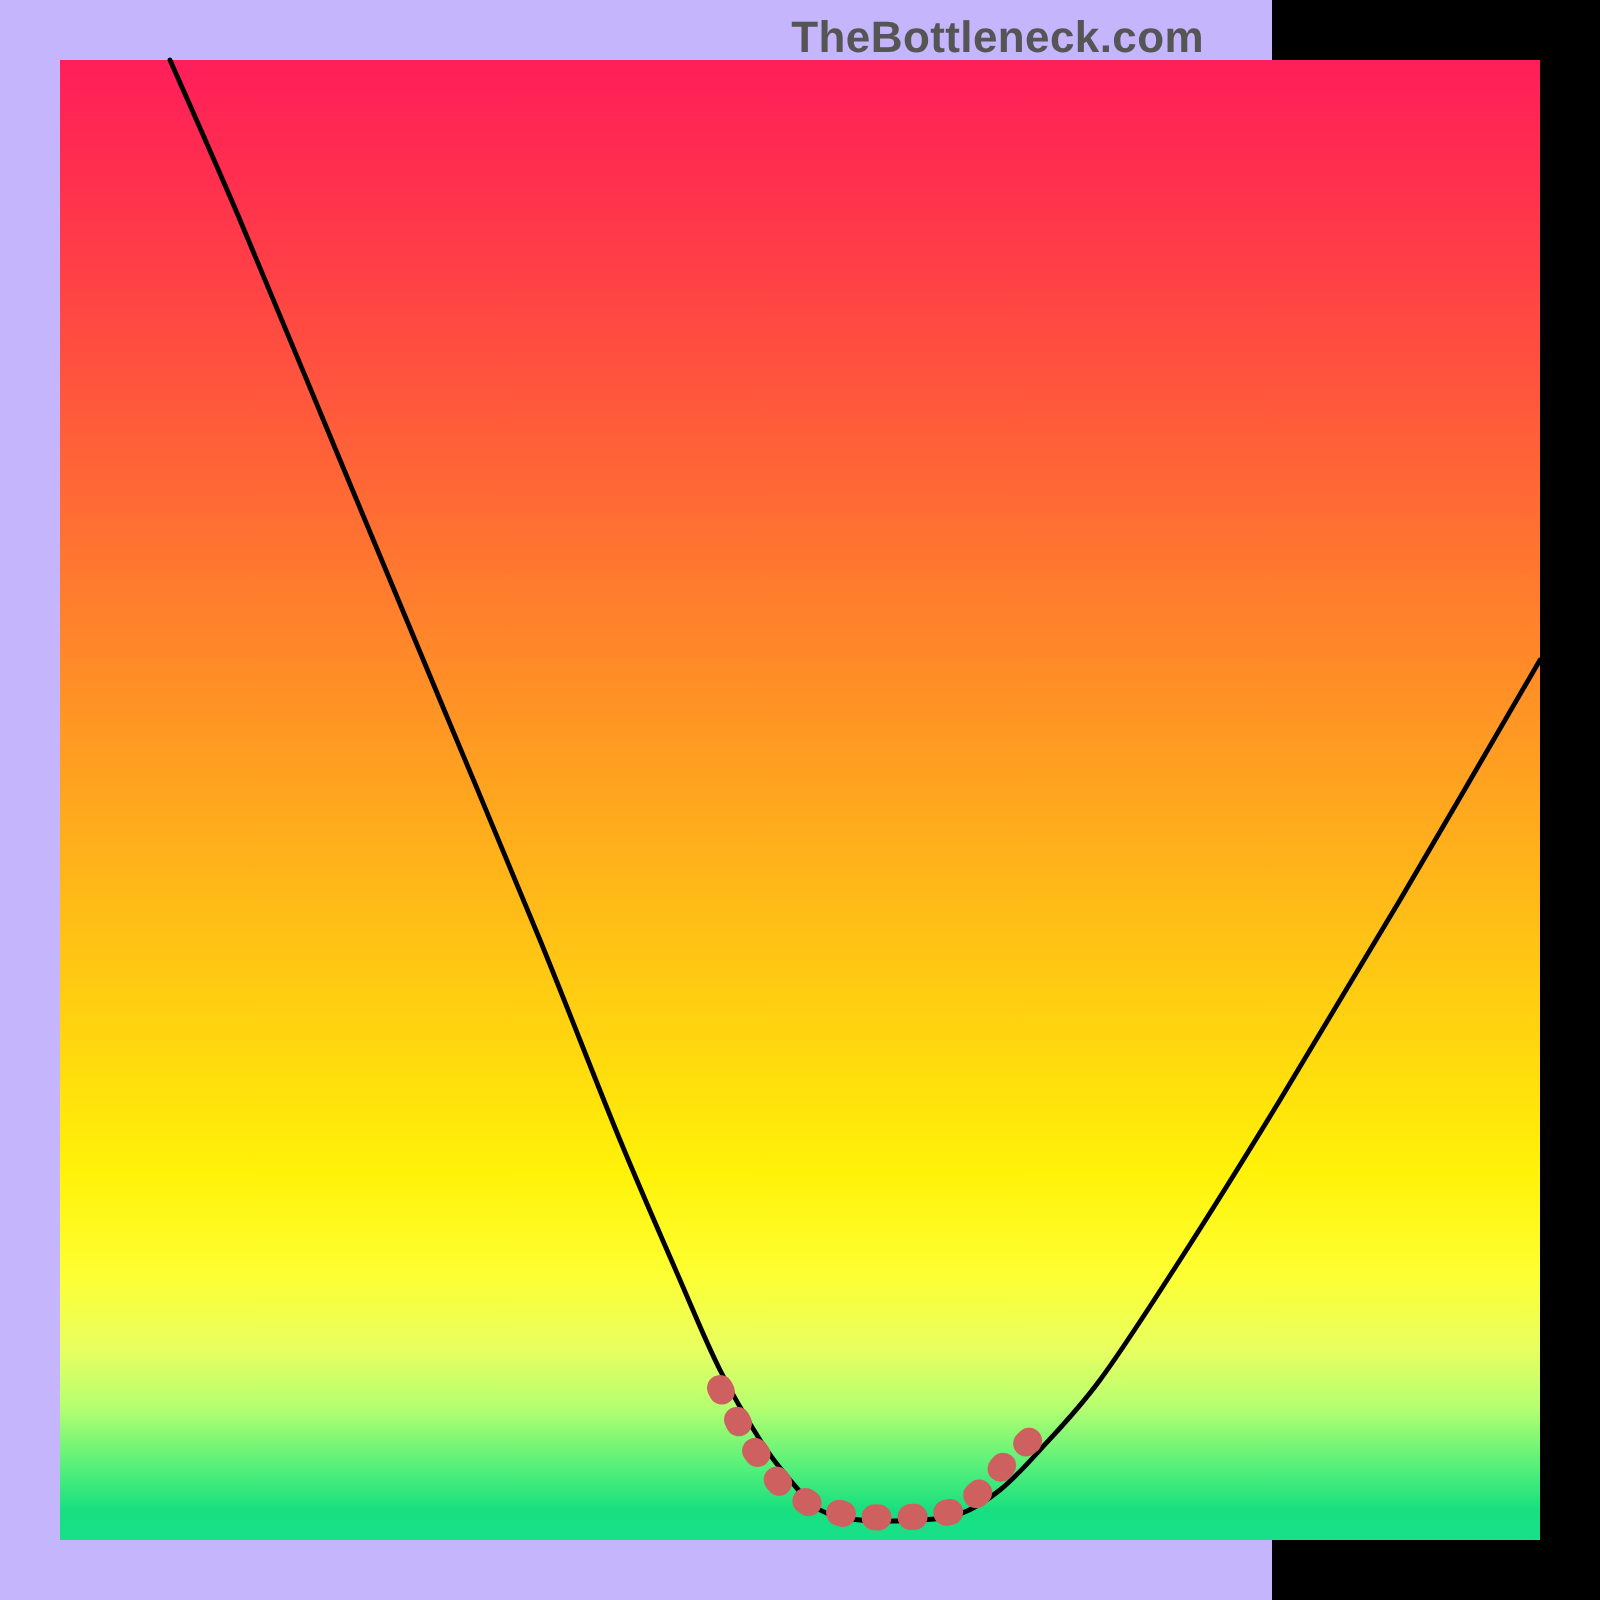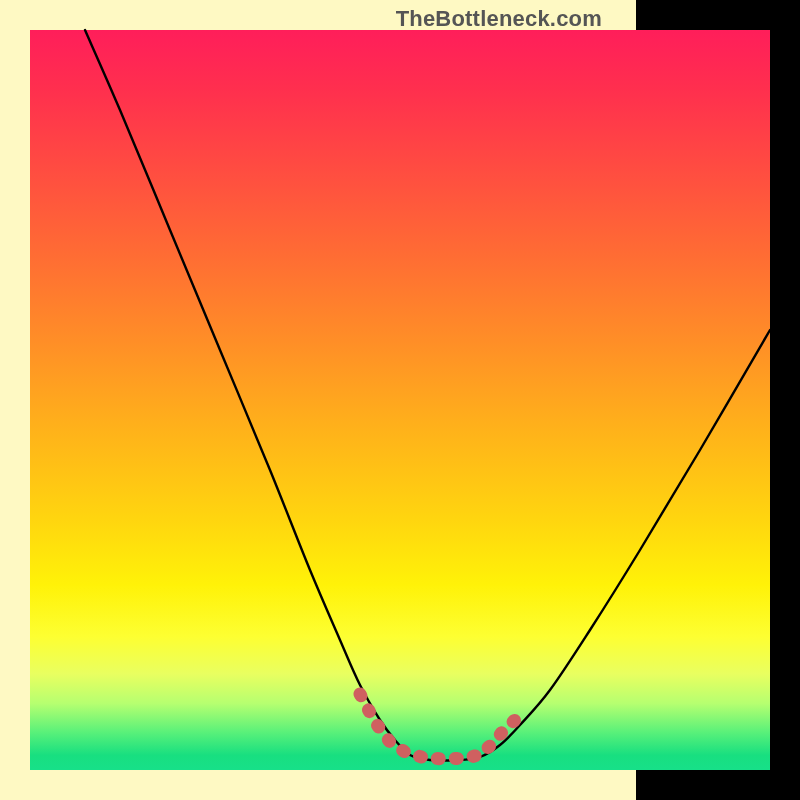--- a/index.html
+++ b/index.html
@@ -8,21 +8,21 @@
     width: 800px;
     height: 800px;
     background: #000;
     overflow: hidden;
     font-family: Arial, Helvetica, sans-serif;
   }
   .frame {
     position: relative;
     width: 636px;
     height: 800px;
-    background: #fef9c3;
+    background: #c4b5fd;
   }
   .plot-area {
     position: absolute;
     left: 30px;
     top: 30px;
     width: 740px;
     height: 740px;
     
     background: linear-gradient(
       to bottom,

